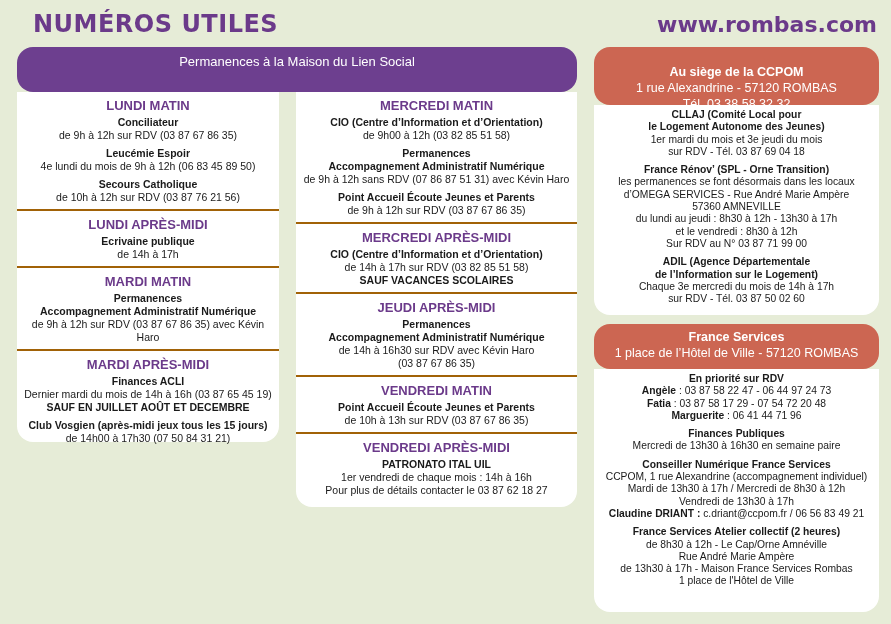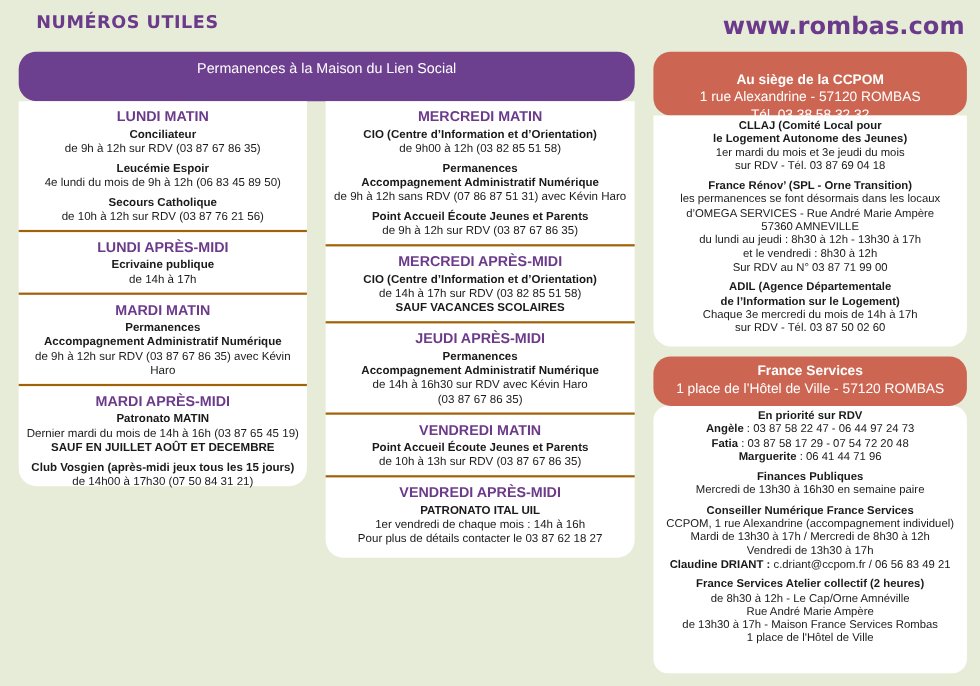--- a/index.html
+++ b/index.html
@@ -6,21 +6,21 @@
   html, body { width: 891px; height: 624px; overflow: hidden; }
   body {
     background: #e6ecd7;
     font-family: "Liberation Sans", sans-serif;
     color: #1a1a1a;
     position: relative;
   }
   .title-left {
     position: absolute; left: 33px; top: 10px;
     font-family: "DejaVu Sans", sans-serif;
-    font-weight: bold; font-size: 16px; letter-spacing: 0.5px;
+    font-weight: bold; font-size: 24px; letter-spacing: 0.5px;
     color: #6b3a8a;
   }
   .title-right {
     position: absolute; right: 14px; top: 12px;
     font-family: "DejaVu Sans", sans-serif;
     font-weight: bold; font-size: 22px;
     color: #6b3a8a;
   }
   
   .banner-purple {
@@ -52,21 +52,21 @@
   .banner-red {
     position: absolute; background: #cc6652; border-radius: 16px; color: #fff; text-align: center;
   }
   .banner-red .r-title { font-weight: bold; font-size: 12.5px; line-height: 16px; }
   .banner-red .r-line { font-size: 12.5px; line-height: 16px; }
   .red1 { left: 594px; top: 47px; width: 285px; height: 58px; padding-top: 17px; }
   .red2 { left: 594px; top: 324px; width: 285px; height: 45px; padding-top: 5px; }
 
   .card-right { position: absolute; background: #fff; text-align: center; border-radius: 0 0 16px 16px; }
   .card1 { left: 594px; top: 105px; width: 285px; height: 210px; padding-top: 4px; }
-  .card2 { left: 594px; top: 369px; width: 285px; height: 243px; padding-top: 4px; border-radius: 13px; }
+  .card2 { left: 594px; top: 369px; width: 285px; height: 243px; padding-top: 4px; }
   .card-right .entry { margin-bottom: 6px; }
   .card-right .e-bold, .card-right .e-line { font-size: 10.3px; line-height: 12.3px; }
   .mixed b { font-weight: bold; }
 </style>
 </head>
 <body>
 
 <div class="title-left">NUMÉROS UTILES</div>
 <div class="title-right">www.rombas.com</div>
 
@@ -101,21 +101,21 @@
     <div class="sec-head">MARDI MATIN</div>
     <div class="entry">
       <div class="e-bold">Permanences</div>
       <div class="e-bold">Accompagnement Administratif Numérique</div>
       <div class="e-line">de 9h à 12h sur RDV (03 87 67 86 35) avec Kévin Haro</div>
     </div>
   </div>
   <div class="section">
     <div class="sec-head">MARDI APRÈS-MIDI</div>
     <div class="entry">
-      <div class="e-bold">Patronato MATIN</div>
+      <div class="e-bold">Finances ACLI</div>
       <div class="e-line">Dernier mardi du mois de 14h à 16h (03 87 65 45 19)</div>
       <div class="e-bold">SAUF EN JUILLET AOÛT ET DECEMBRE</div>
     </div>
     <div class="entry">
       <div class="e-bold">Club Vosgien (après-midi jeux tous les 15 jours)</div>
       <div class="e-line">de 14h00 à 17h30 (07 50 84 31 21)</div>
     </div>
   </div>
 </div>
 

